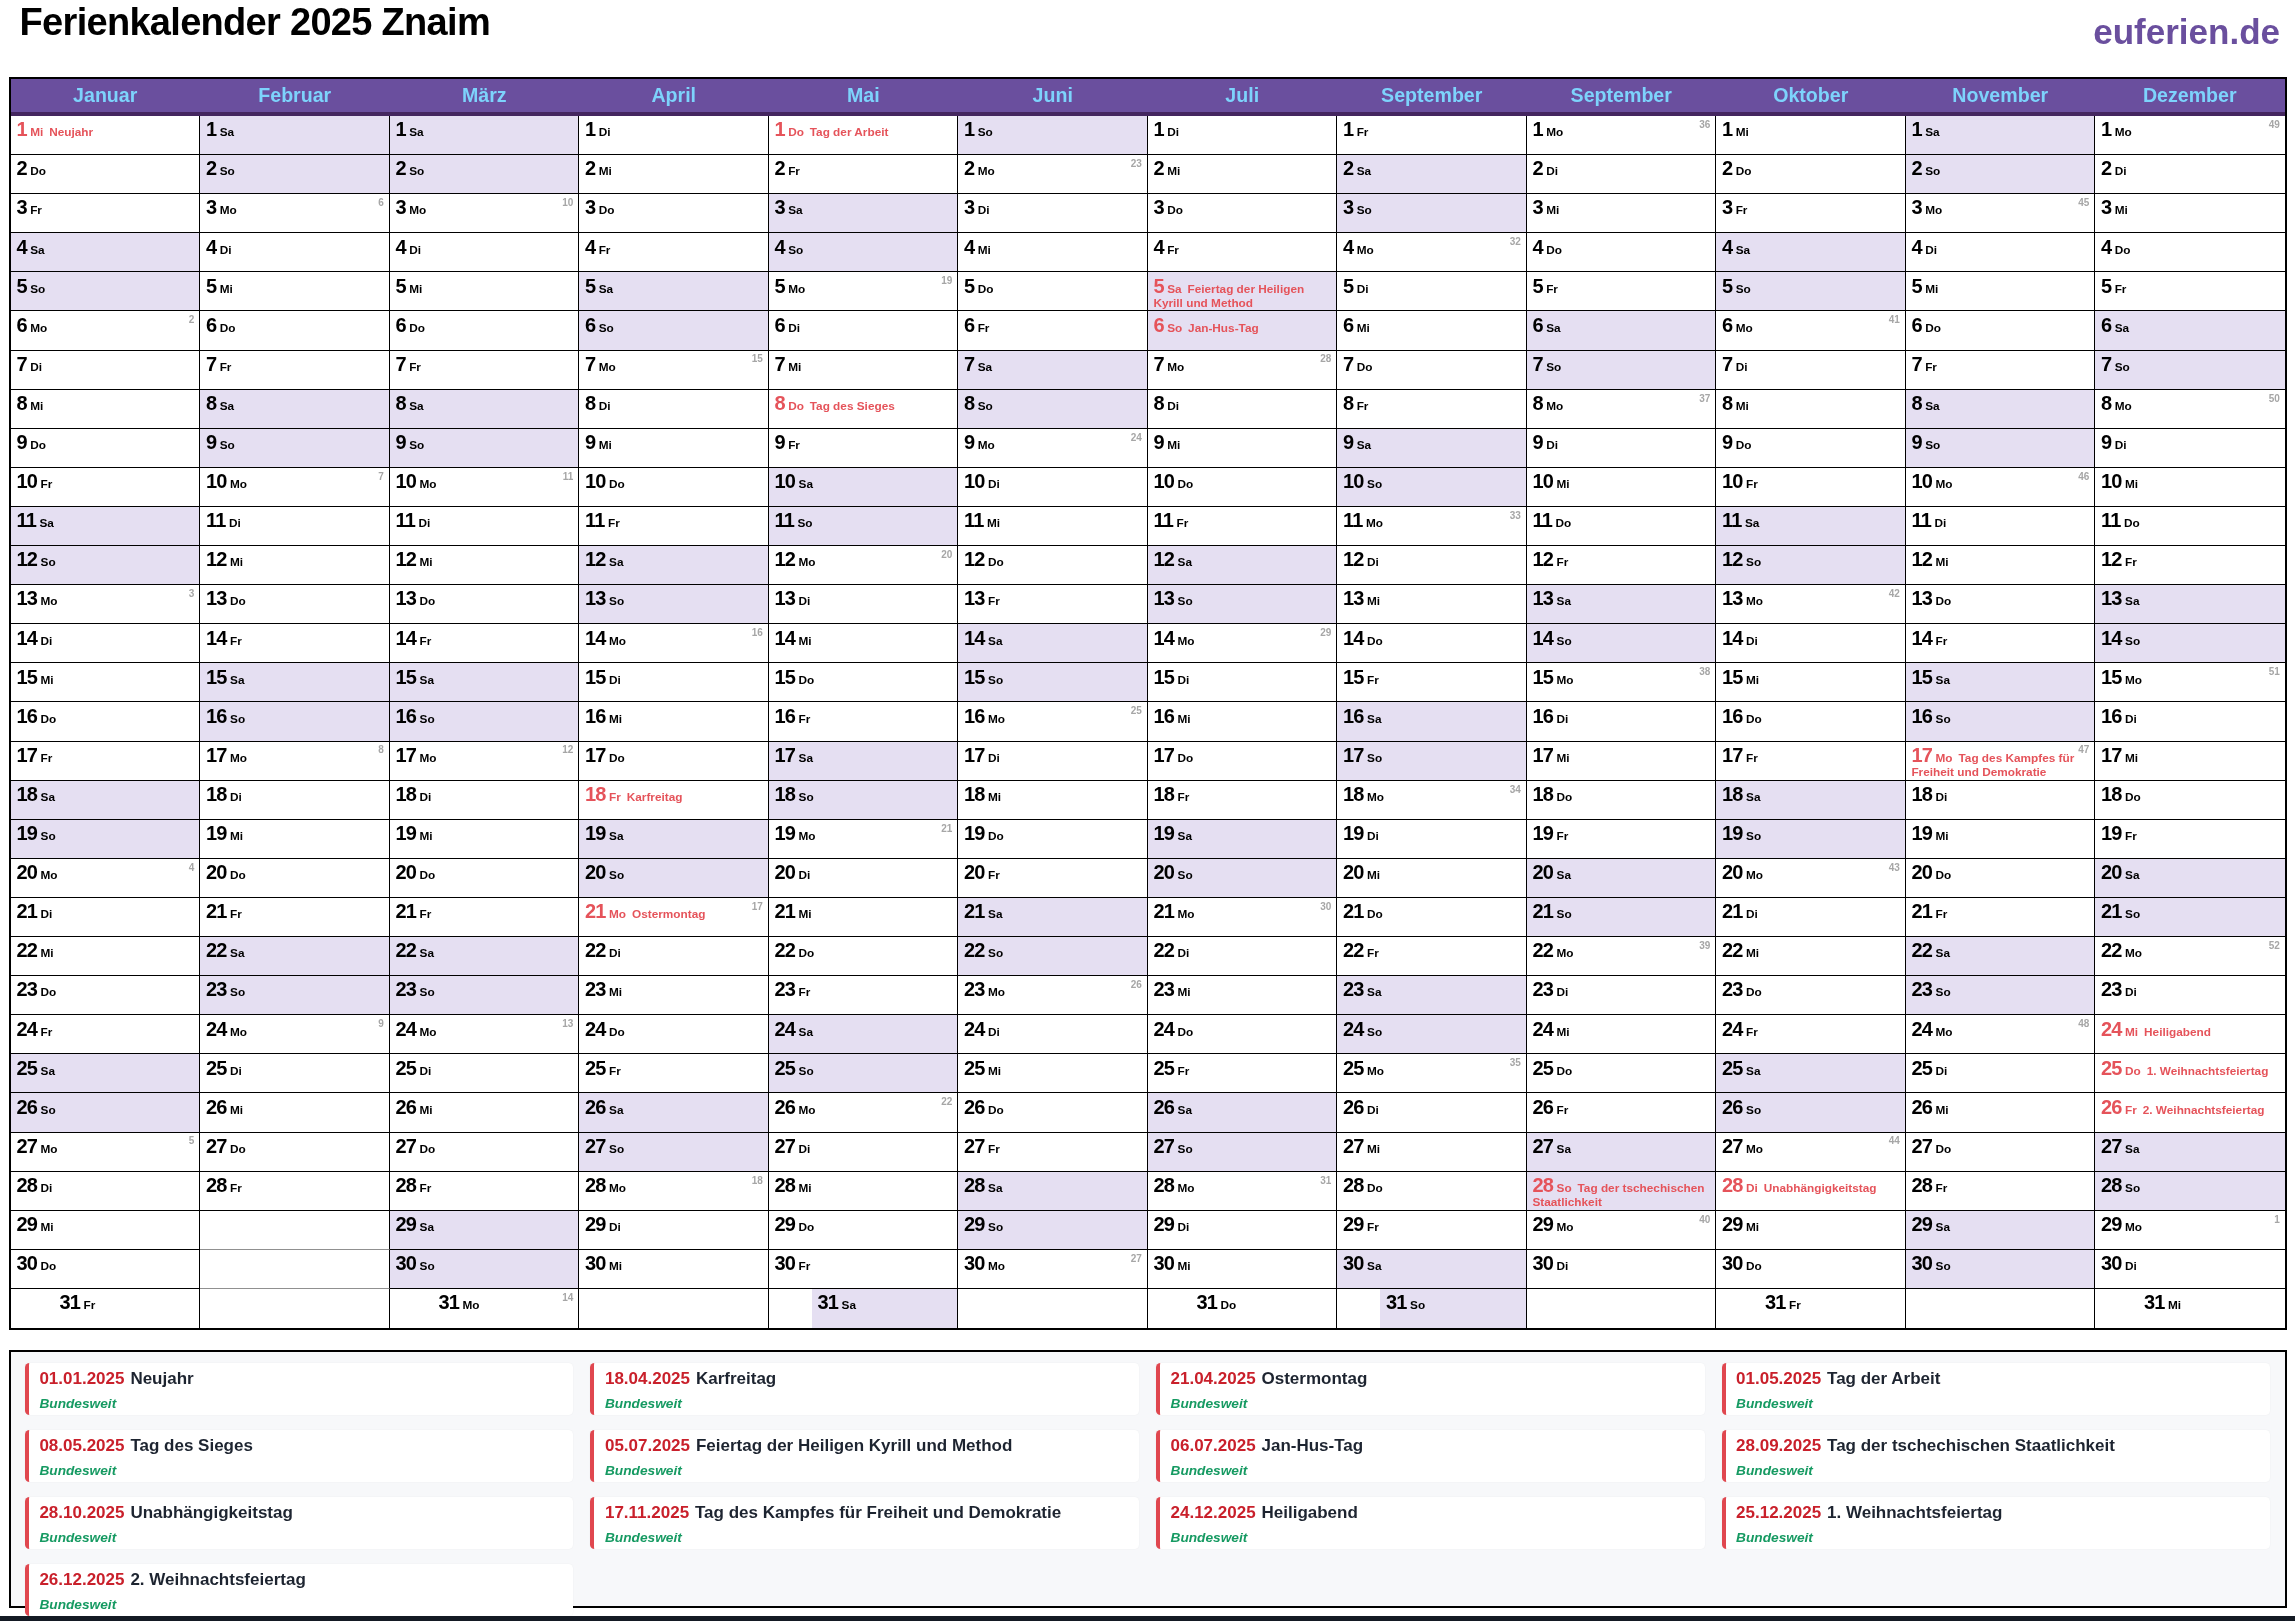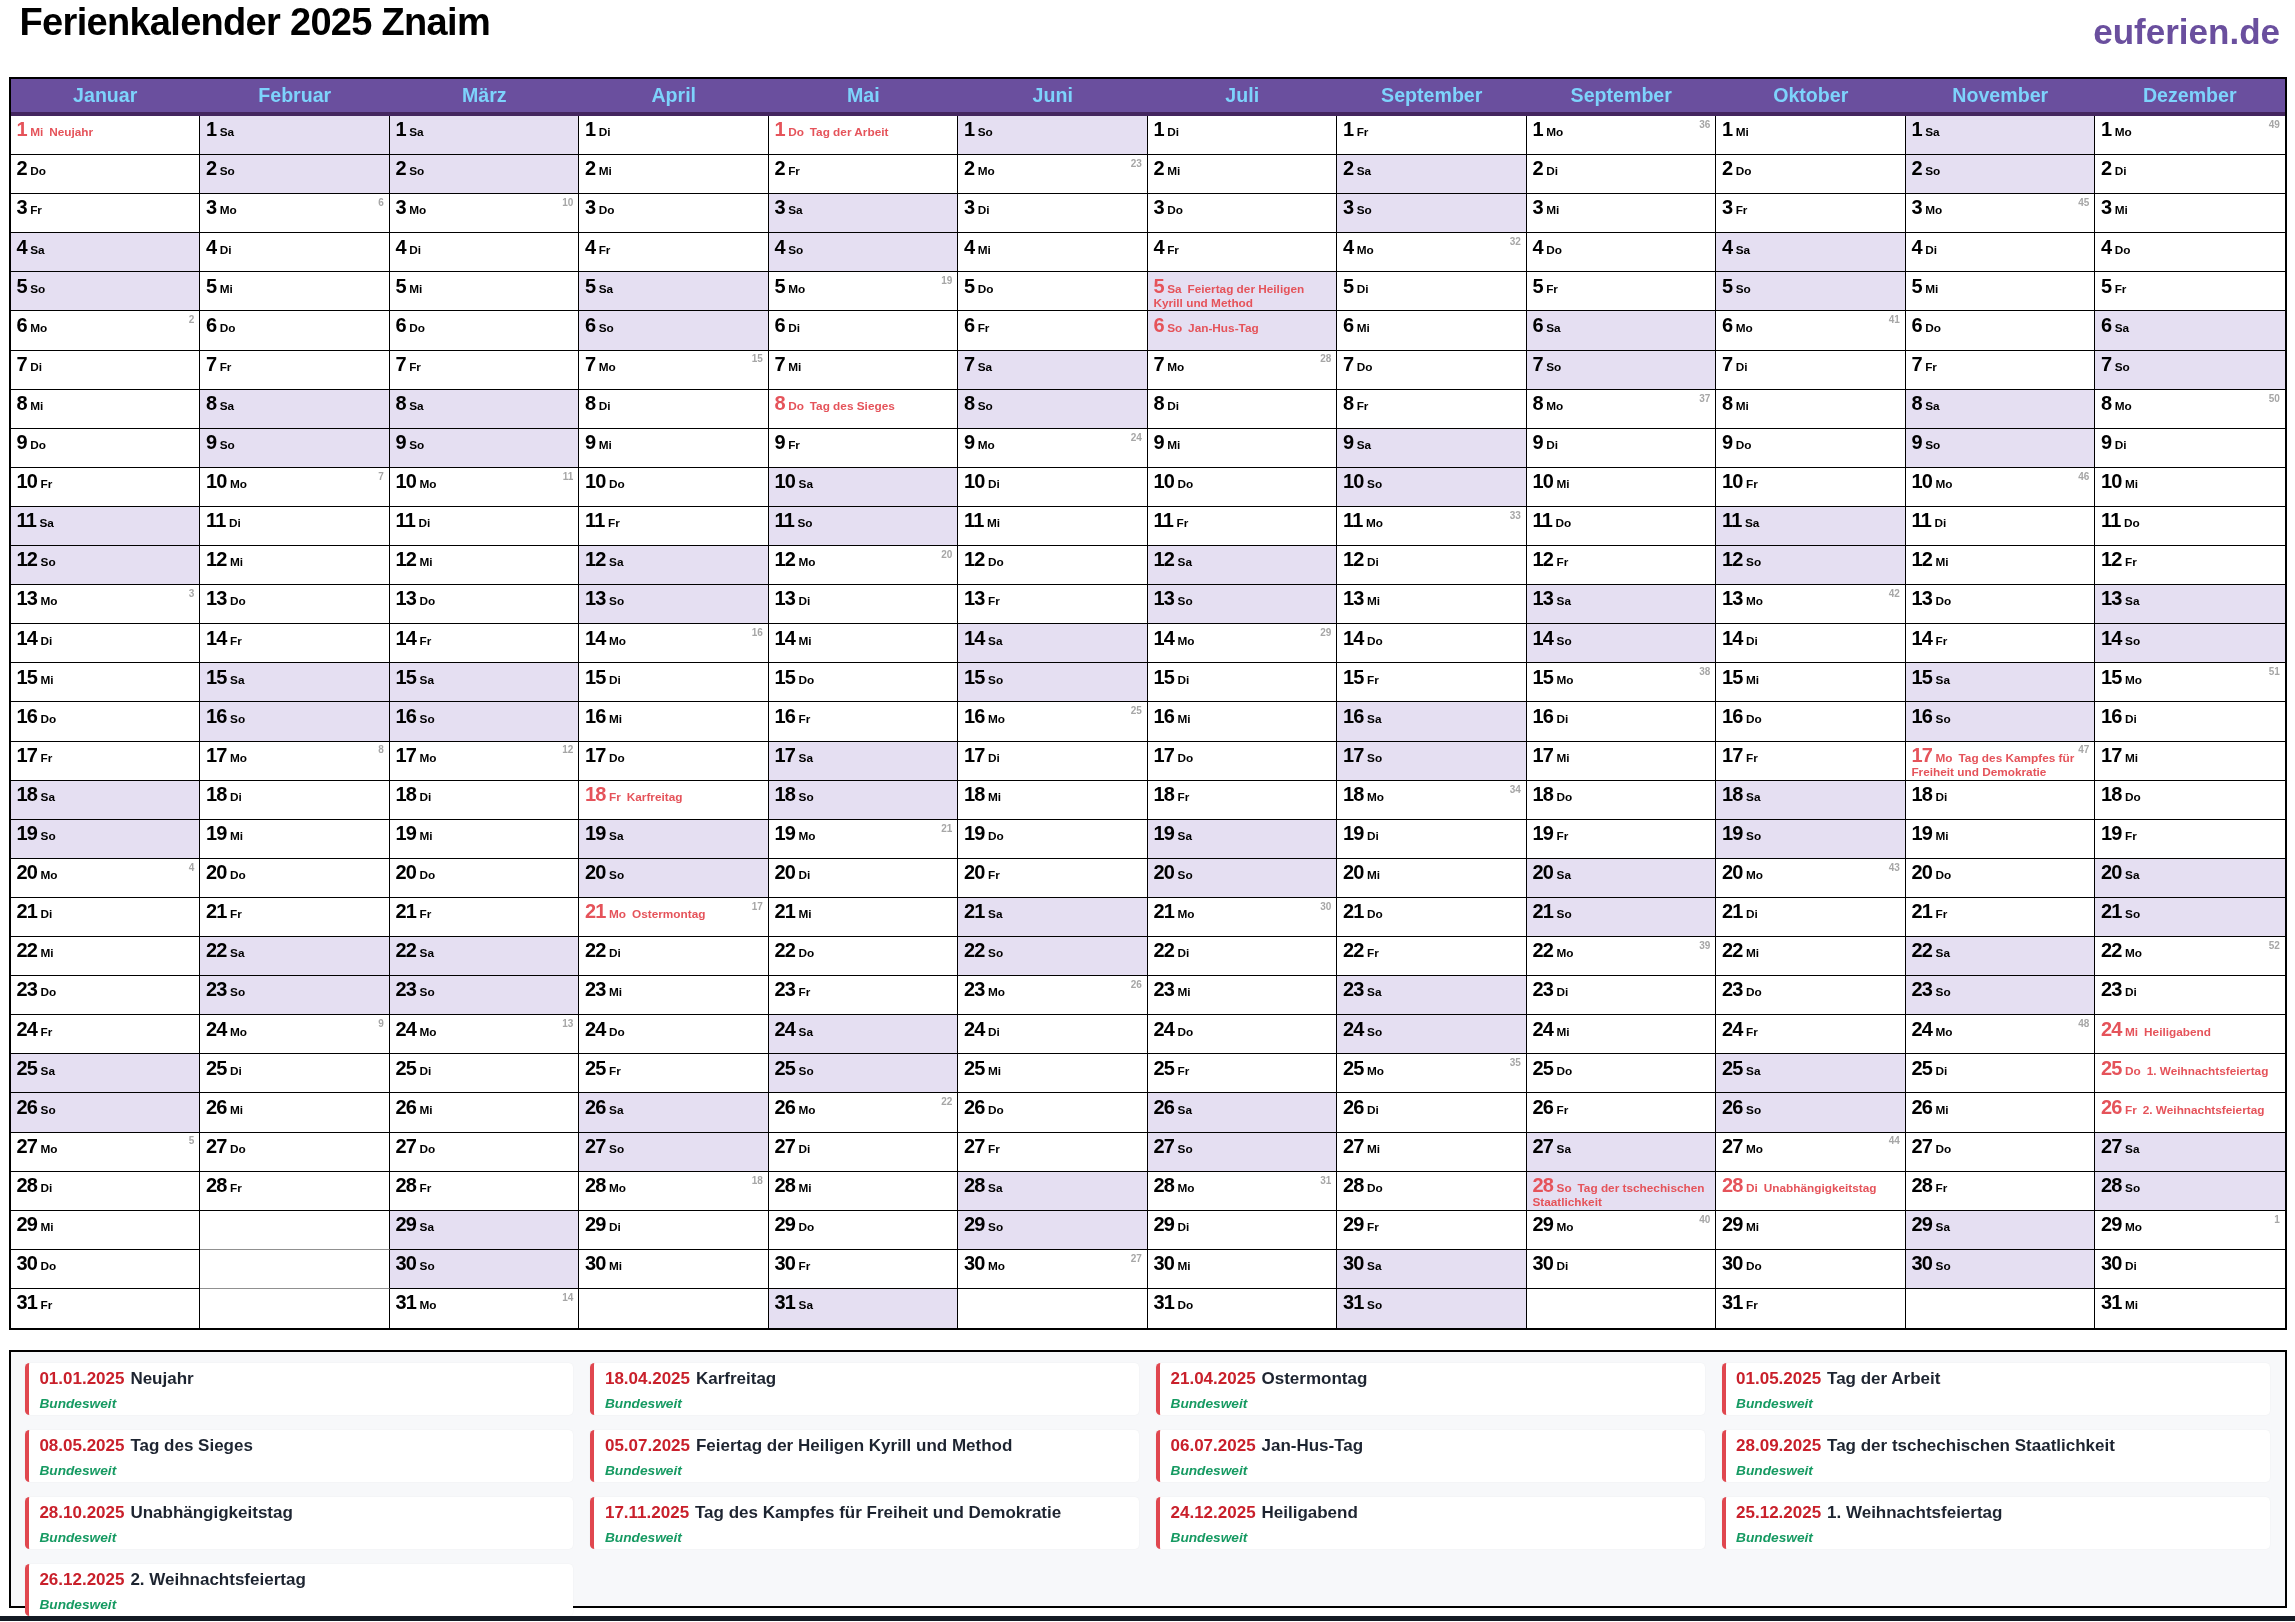--- a/index.html
+++ b/index.html
@@ -15,21 +15,21 @@
 
   .calendar { position:absolute; left:8.5px; top:77px; width:2278px; box-sizing:border-box; border:2.6px solid #000; background:#fff; }
   .month-headers { display:grid; grid-template-columns:repeat(12,1fr); height:33px; background:var(--purple); border-bottom:4.6px solid var(--purple-dark); }
   .month-header { display:flex; align-items:center; justify-content:center; color:#7dd3fc; font-size:19.6px; font-weight:bold; }
 
   .grid { display:grid; grid-template-columns:repeat(12,1fr); grid-template-rows:repeat(31,1fr); grid-auto-flow:column; height:1212px; }
   .cell { position:relative; box-sizing:border-box; padding:3.3px 3.9px 0 5.9px; border-right:1.3px solid #000; border-bottom:1.3px solid #000; background:#fff; overflow:hidden; }
   .cell.weekend { background:var(--weekend); }
   .cell.empty { border-bottom:1px solid #909090; }
   .cell.col-last { border-right:none; }
-  .cell.row-last { border-bottom:none; }
+  .cell.row-last { border-bottom:none;margin-left:43px; }
   .line { line-height:1.02; }
   .dnum { font-size:20px; font-weight:bold; letter-spacing:-0.7px; color:#000; }
   .dow { font-size:11.8px; font-weight:bold; margin-left:3.3px; color:#000; }
   .hol-name { font-size:11.8px; font-weight:bold; color:var(--red); margin-left:5.9px; line-height:1.18; }
   .cell.holiday .dnum, .cell.holiday .dow { color:var(--red); }
   .wk { position:absolute; top:3.9px; right:4.6px; font-size:10px; font-weight:bold; color:var(--wk-gray); line-height:1; }
 
   .legend { position:absolute; left:8.5px; top:1350px; width:2278px; height:258px; box-sizing:border-box; border:2.6px solid #000; background:#f7f8fa; padding:10.5px 14.4px; }
   .legend-grid { display:grid; grid-template-columns:repeat(4,1fr); grid-auto-rows:52px; gap:15px 17px; }
   .legend-card { background:#ffffff; border-left:4.6px solid var(--card-red); border-radius:4.6px; padding:6.5px 10.5px; box-sizing:border-box; box-shadow:0 0 2px rgba(0,0,0,0.05); overflow:hidden; }

